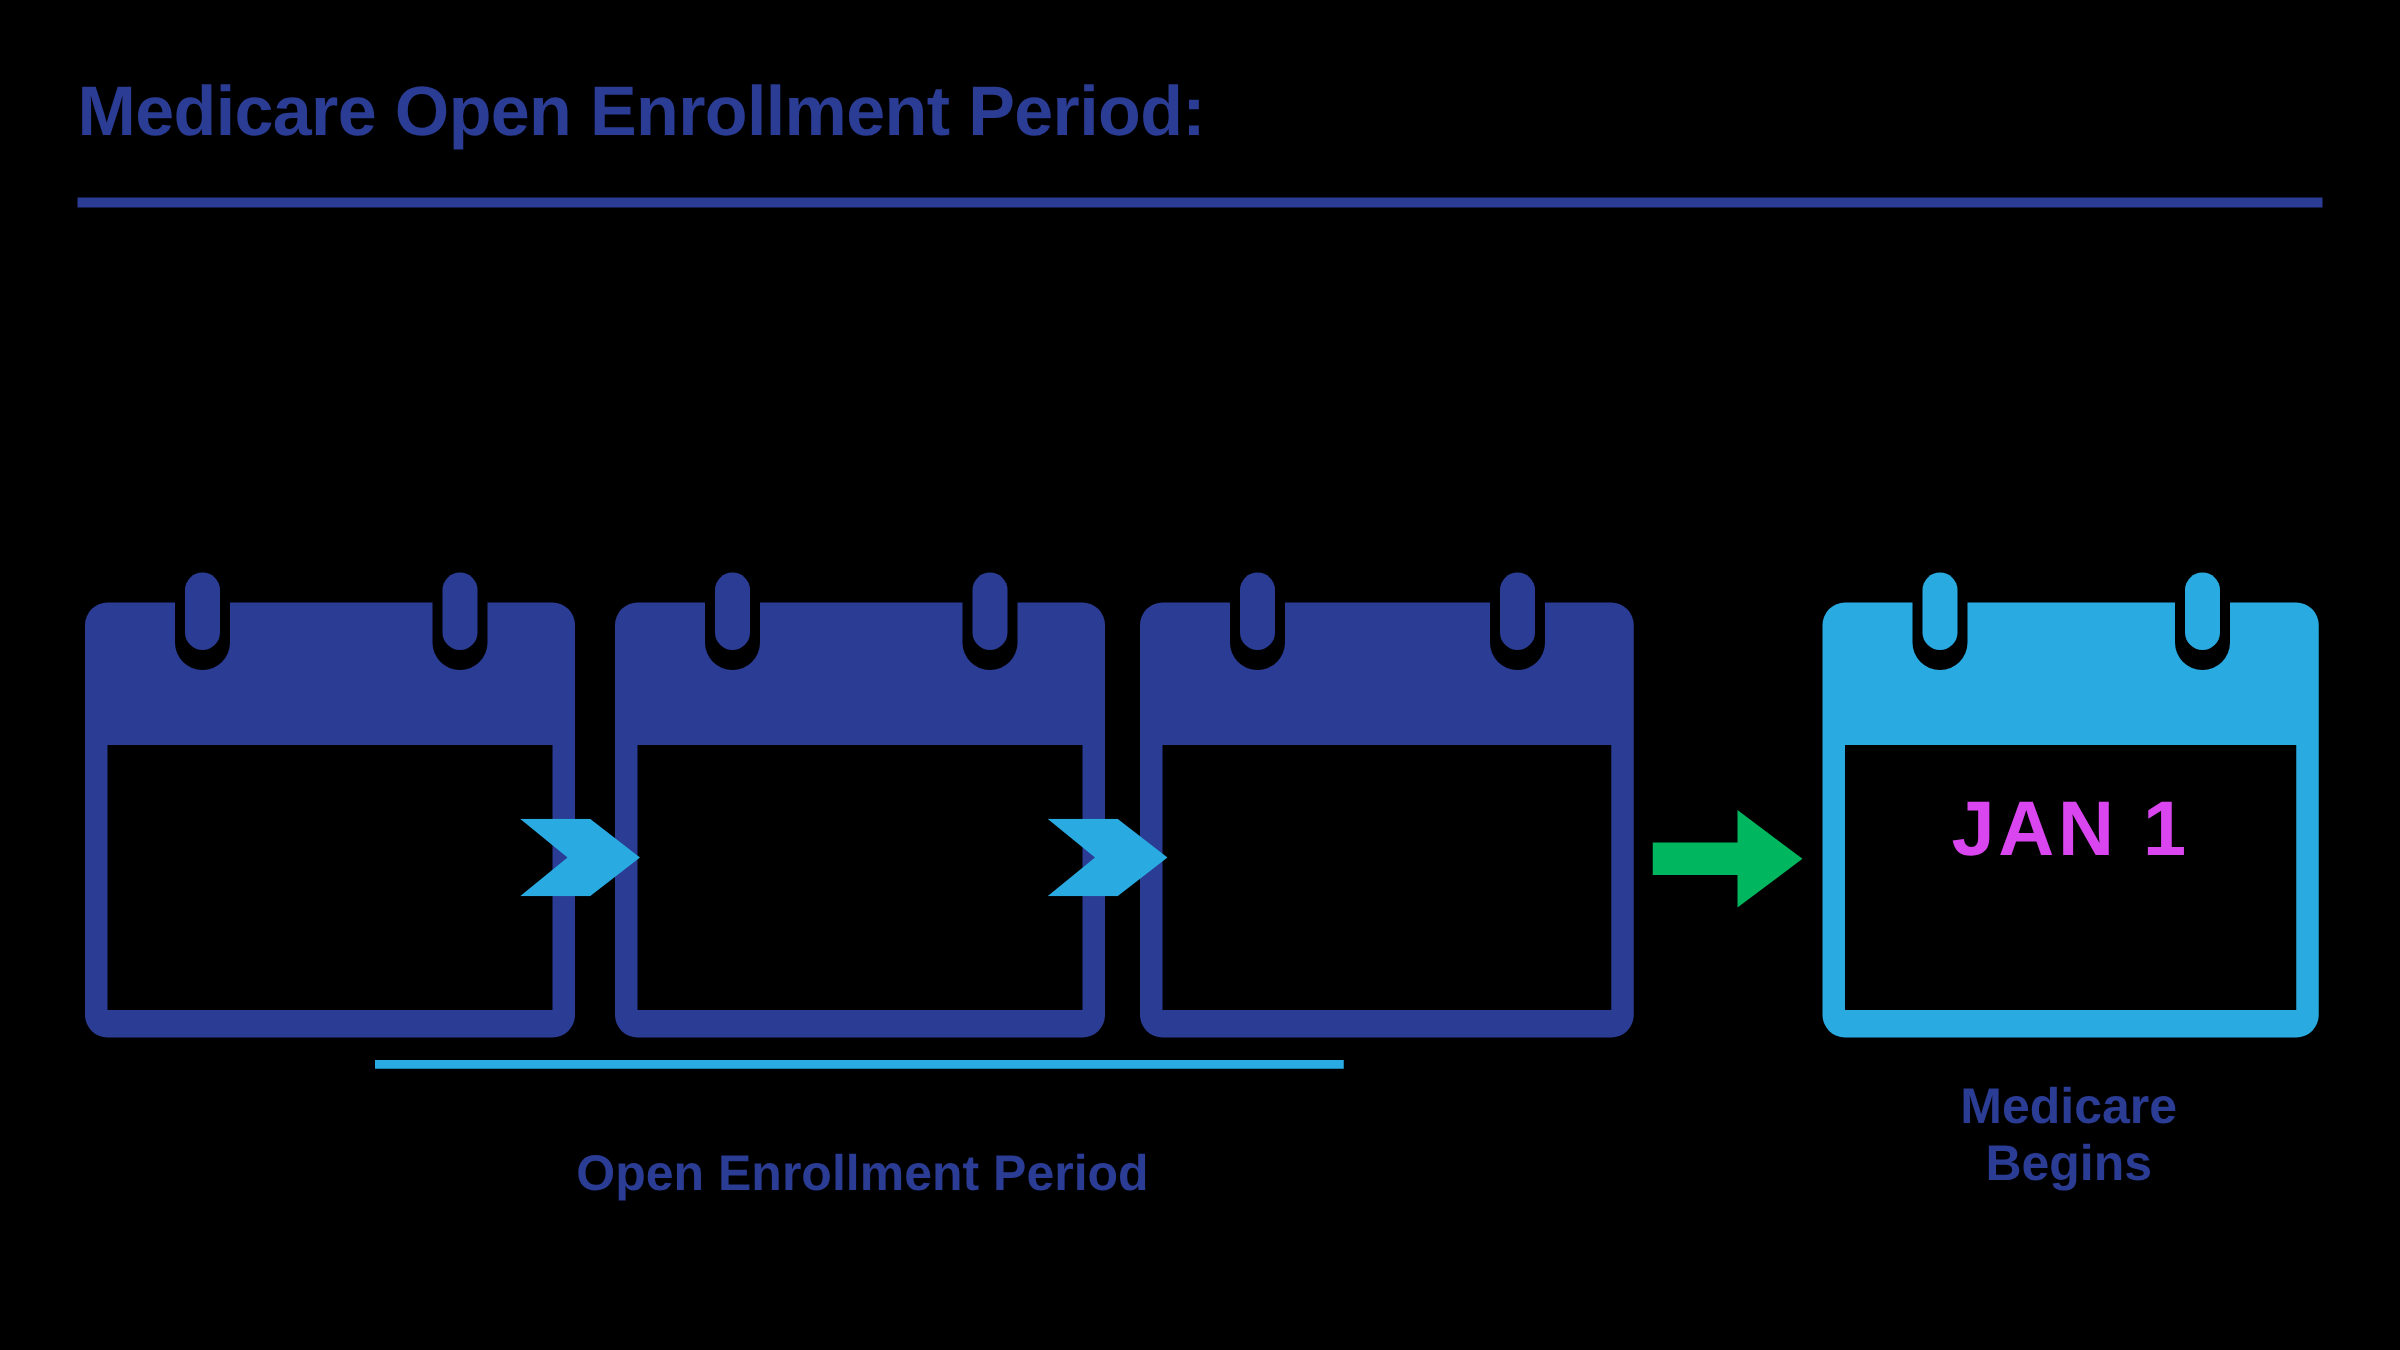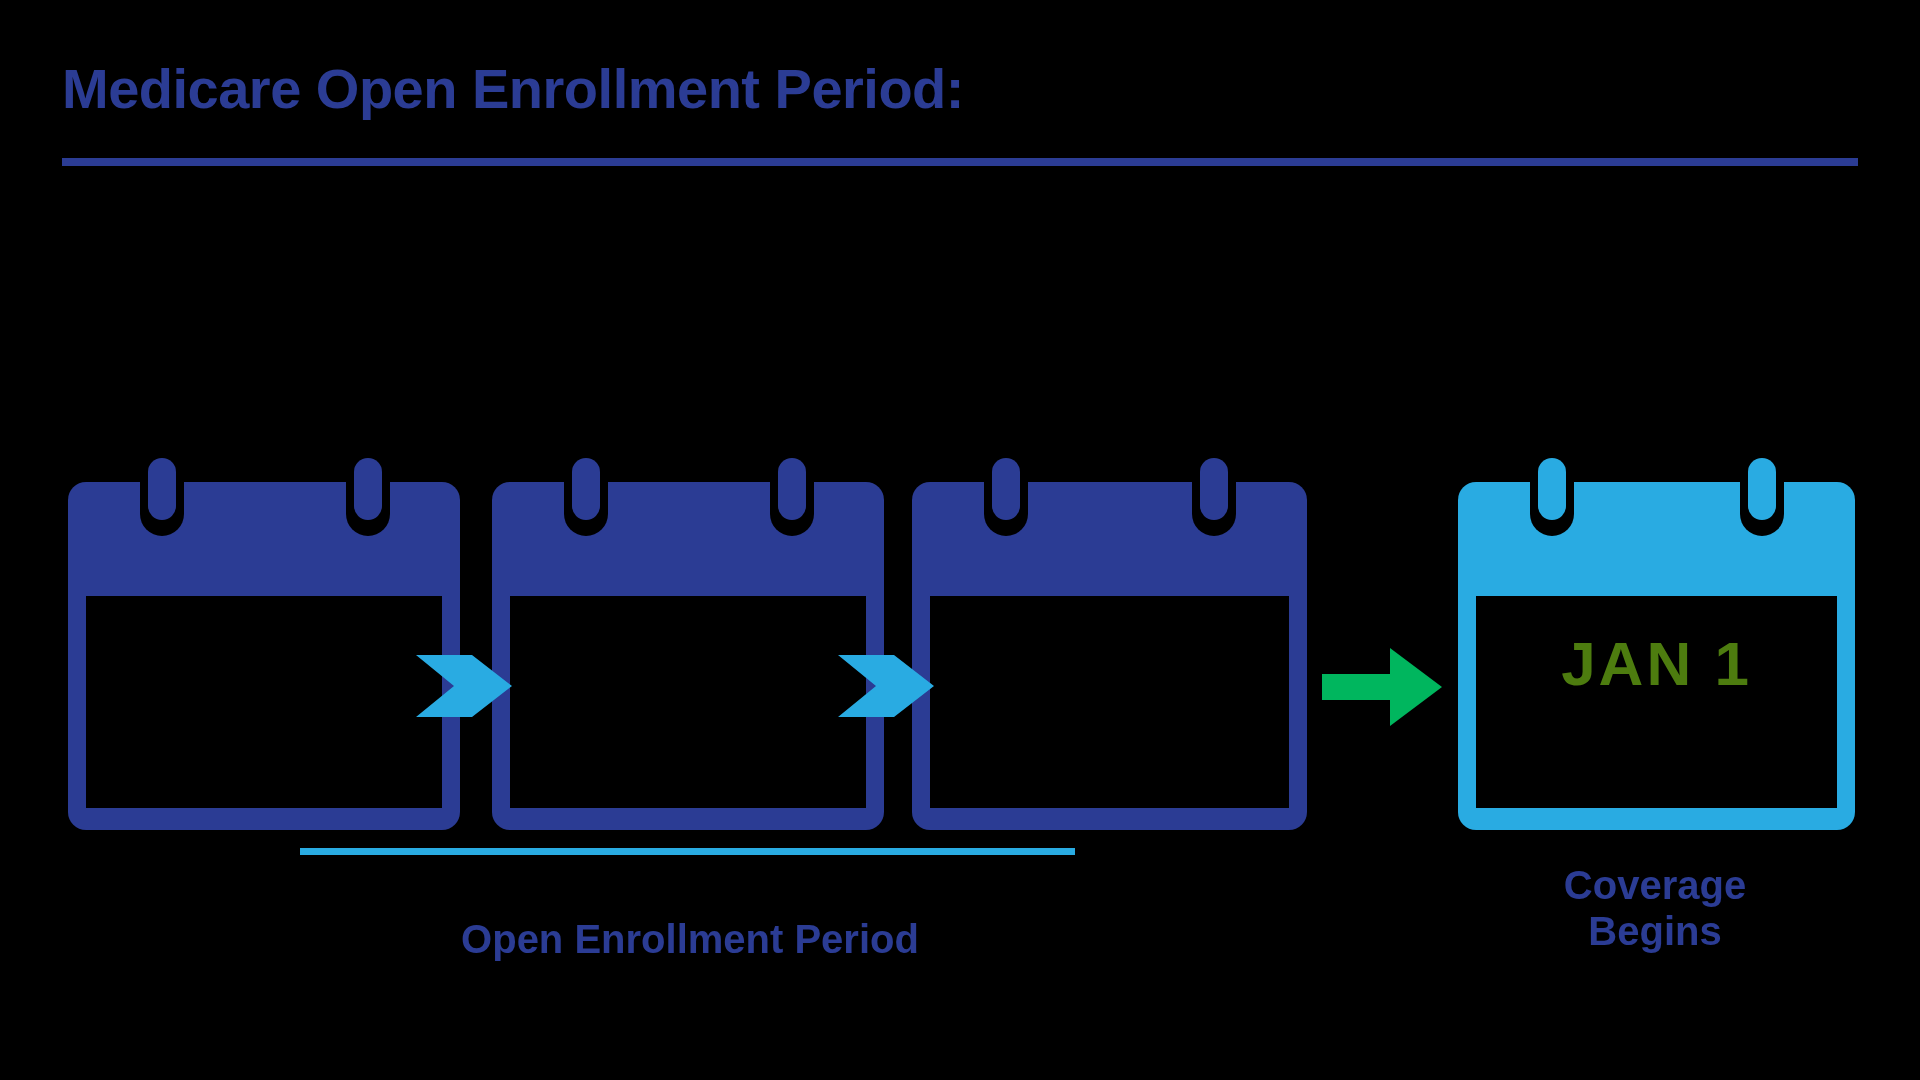--- a/index.html
+++ b/index.html
@@ -99,21 +99,21 @@
   }
   .green-arrow svg { display: block; }
 
   
   .jan-label {
     position: absolute;
     z-index: 7;
     font-size: 62px;
     font-weight: bold;
     letter-spacing: 3px;
-    color: #4d7c0f;
+    color: #d946ef;
     white-space: nowrap;
     text-align: center;
   }
 
   
   .period-rule {
     position: absolute;
     left: 300px;
     top: 848px;
     width: 775px;
@@ -198,16 +198,16 @@
     <div class="cal-frame">
       <div class="cal-window"></div>
     </div>
     <div class="jan-label" style="left:0; top:170px; width:397px;">JAN 1</div>
   </div>
 
   <div class="period-rule"></div>
 
   <div class="caption caption-period">Open Enrollment Period</div>
 
-  <div class="caption caption-coverage">Coverage
+  <div class="caption caption-coverage">Medicare
 Begins</div>
 
 </div>
 
 </body></html>

